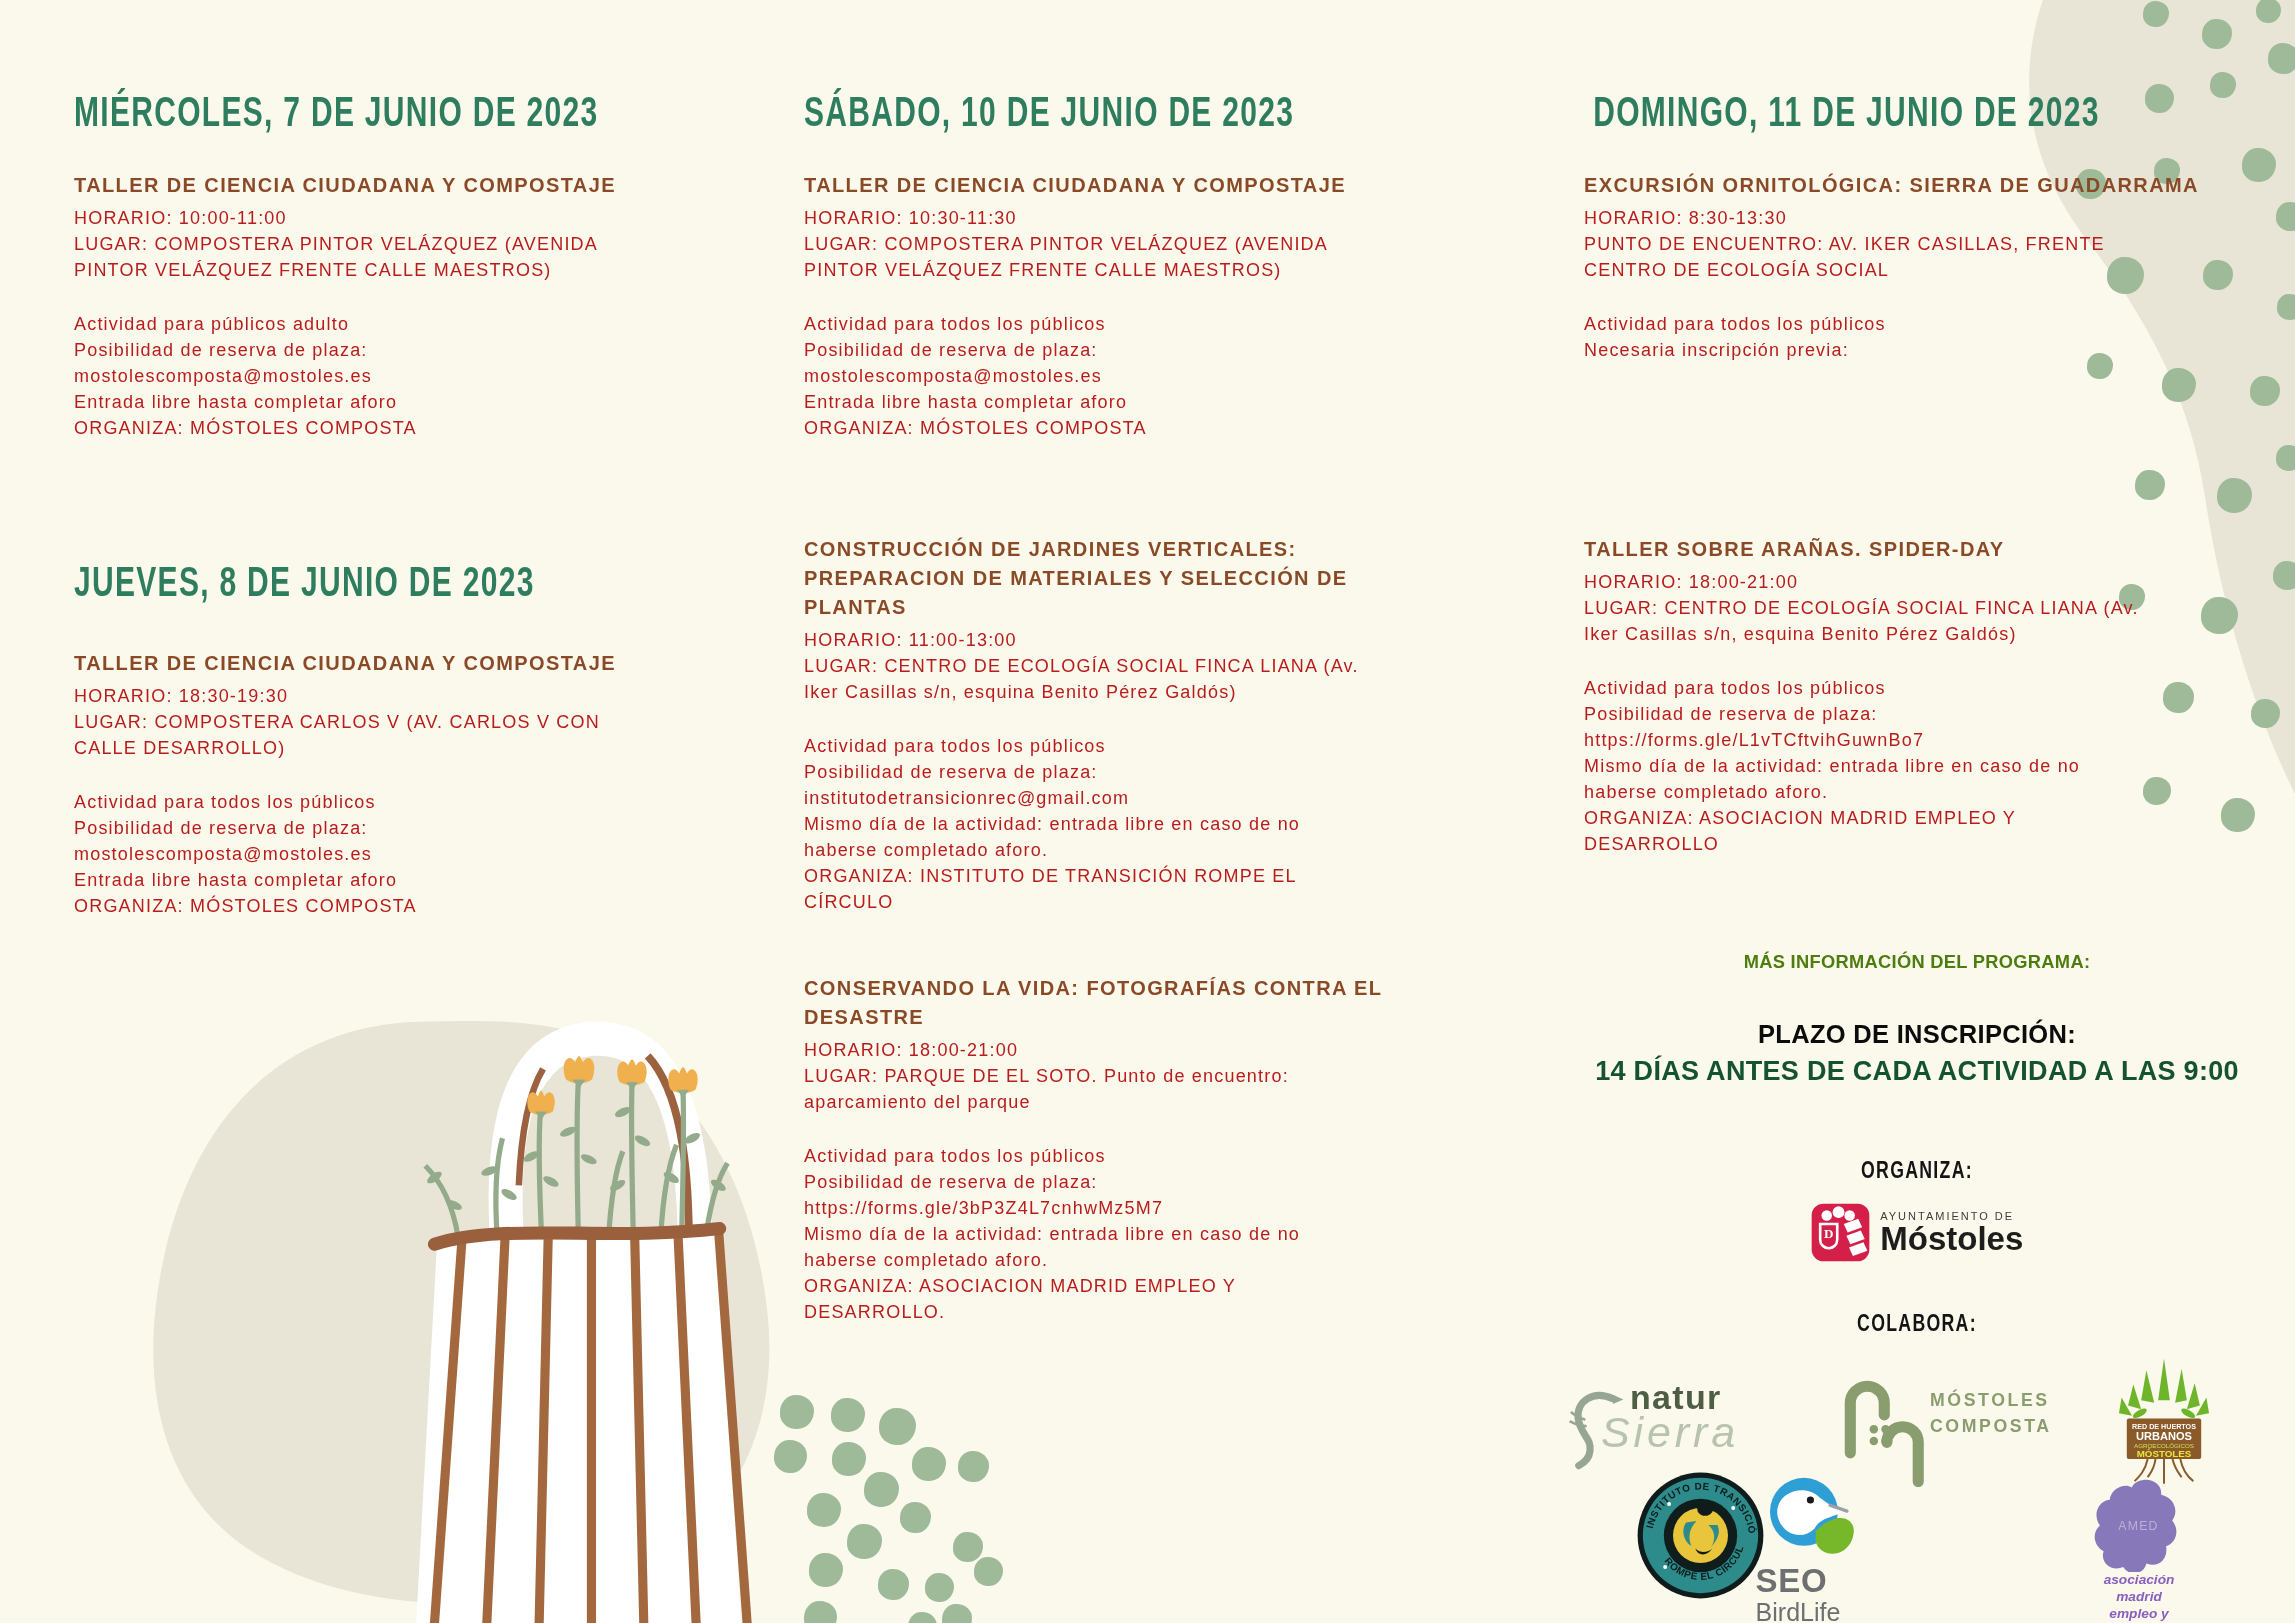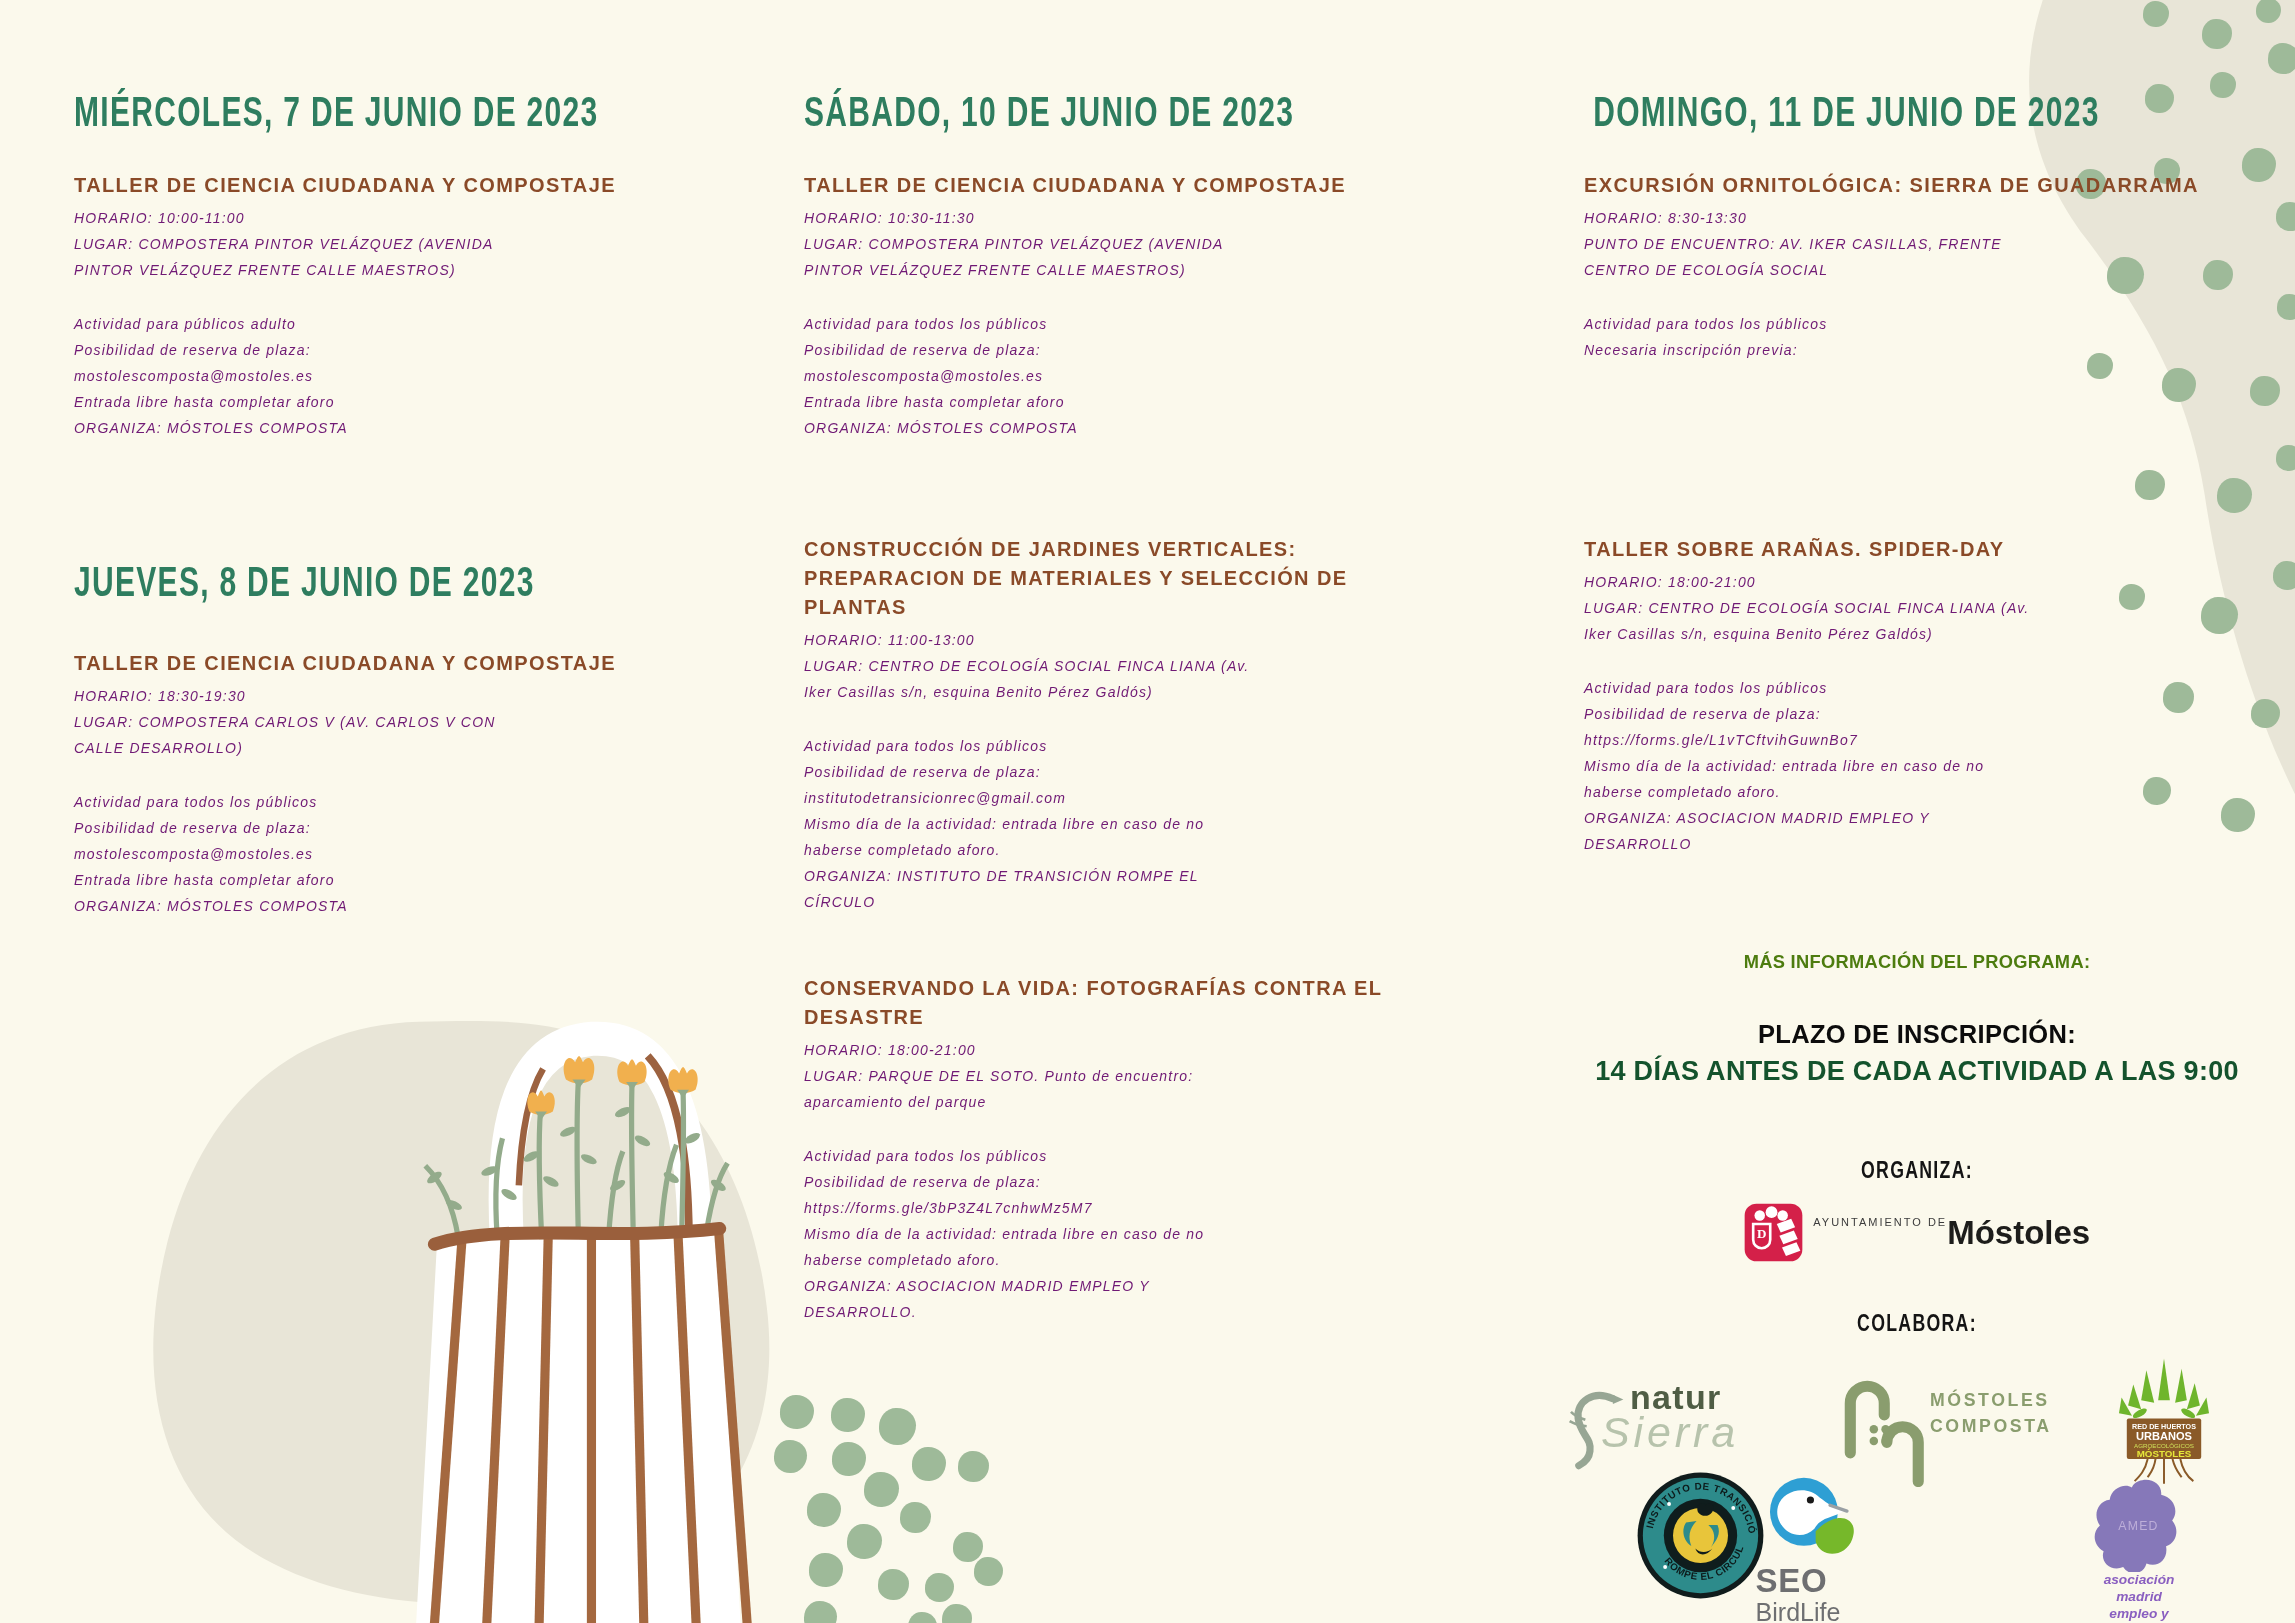--- a/index.html
+++ b/index.html
@@ -6,31 +6,31 @@
   .page{position:relative;width:2295px;height:1623px;background:#FBF9EC;overflow:hidden;
         font-family:"Liberation Sans",sans-serif;}
   .decor-svg{position:absolute;left:0;top:0;z-index:1;}
   .dot{position:absolute;background:#9EBA99;border-radius:47% 53% 50% 50%/52% 48% 55% 45%;z-index:1;}
   .col{position:absolute;top:0;height:100%;z-index:2;}
   .day-header{position:absolute;font-weight:700;font-size:30px;letter-spacing:1.3px;color:#2E7D5F;
               transform:scaleY(1.42);transform-origin:left top;white-space:nowrap;}
   .event{position:absolute;width:100%;}
   .event-title{font-weight:700;font-size:20px;line-height:29px;letter-spacing:1.4px;color:#8A4A28;
                white-space:pre-line;margin-bottom:5.2px;}
-  .event-line{font-size:14px;line-height:26px;letter-spacing:1.2px;color:#701a75;white-space:pre-line;font-style:italic;}
+  .event-line{font-size:18px;line-height:26px;letter-spacing:1.2px;color:#b91c1c;white-space:pre-line;}
   .event-details{margin-top:27.5px;}
   .footer-block{position:absolute;left:1567px;width:700px;text-align:center;z-index:2;}
   .mas-info-title,.mas-info-email{font-weight:700;font-size:18.3px;line-height:23.6px;color:#4d7c0f;letter-spacing:0.3px;}
   .plazo-1{font-weight:700;font-size:25.5px;line-height:37px;color:#0c0c0c;letter-spacing:0.3px;}
   .plazo-2{font-weight:700;font-size:27px;line-height:37px;color:#14532d;letter-spacing:0.3px;}
   .hand-label{font-weight:700;font-size:17.7px;letter-spacing:1.3px;color:#141414;
               transform:scaleY(1.35);transform-origin:center top;}
   .ayto{position:absolute;left:1567px;width:700px;top:1203px;display:flex;align-items:center;
         justify-content:center;gap:10.5px;z-index:2;}
-  .ayto-text{display:flex;flex-direction:row;align-items:flex-start;}
+  .ayto-text{display:flex;flex-direction:column;align-items:flex-start;}
   .ayto-small{font-size:11px;letter-spacing:2px;color:#3c3c3c;}
   .ayto-name{font-size:33px;font-weight:700;color:#1d1d1b;line-height:33px;}
   .logo{position:absolute;z-index:2;}
   .ns-word1{position:absolute;left:63px;top:3.9px;font-weight:700;font-size:34px;color:#4f5d44;letter-spacing:1.3px;}
   .ns-word2{position:absolute;left:34px;top:34px;font-style:italic;font-size:43px;color:#b7c3ac;letter-spacing:3.9px;}
   .cmp-text{position:absolute;left:98px;top:18.3px;font-weight:700;font-size:17.7px;line-height:26px;
             letter-spacing:2.6px;color:#8a9d6e;white-space:pre-line;}
   .seo-line1{font-weight:700;font-size:33px;color:#6e6f71;line-height:33px;letter-spacing:0.7px;}
   .seo-line2{font-size:25px;color:#6e6f71;line-height:30px;}
   .amed-lines{position:absolute;left:0;top:97px;width:118px;text-align:center;font-style:italic;

